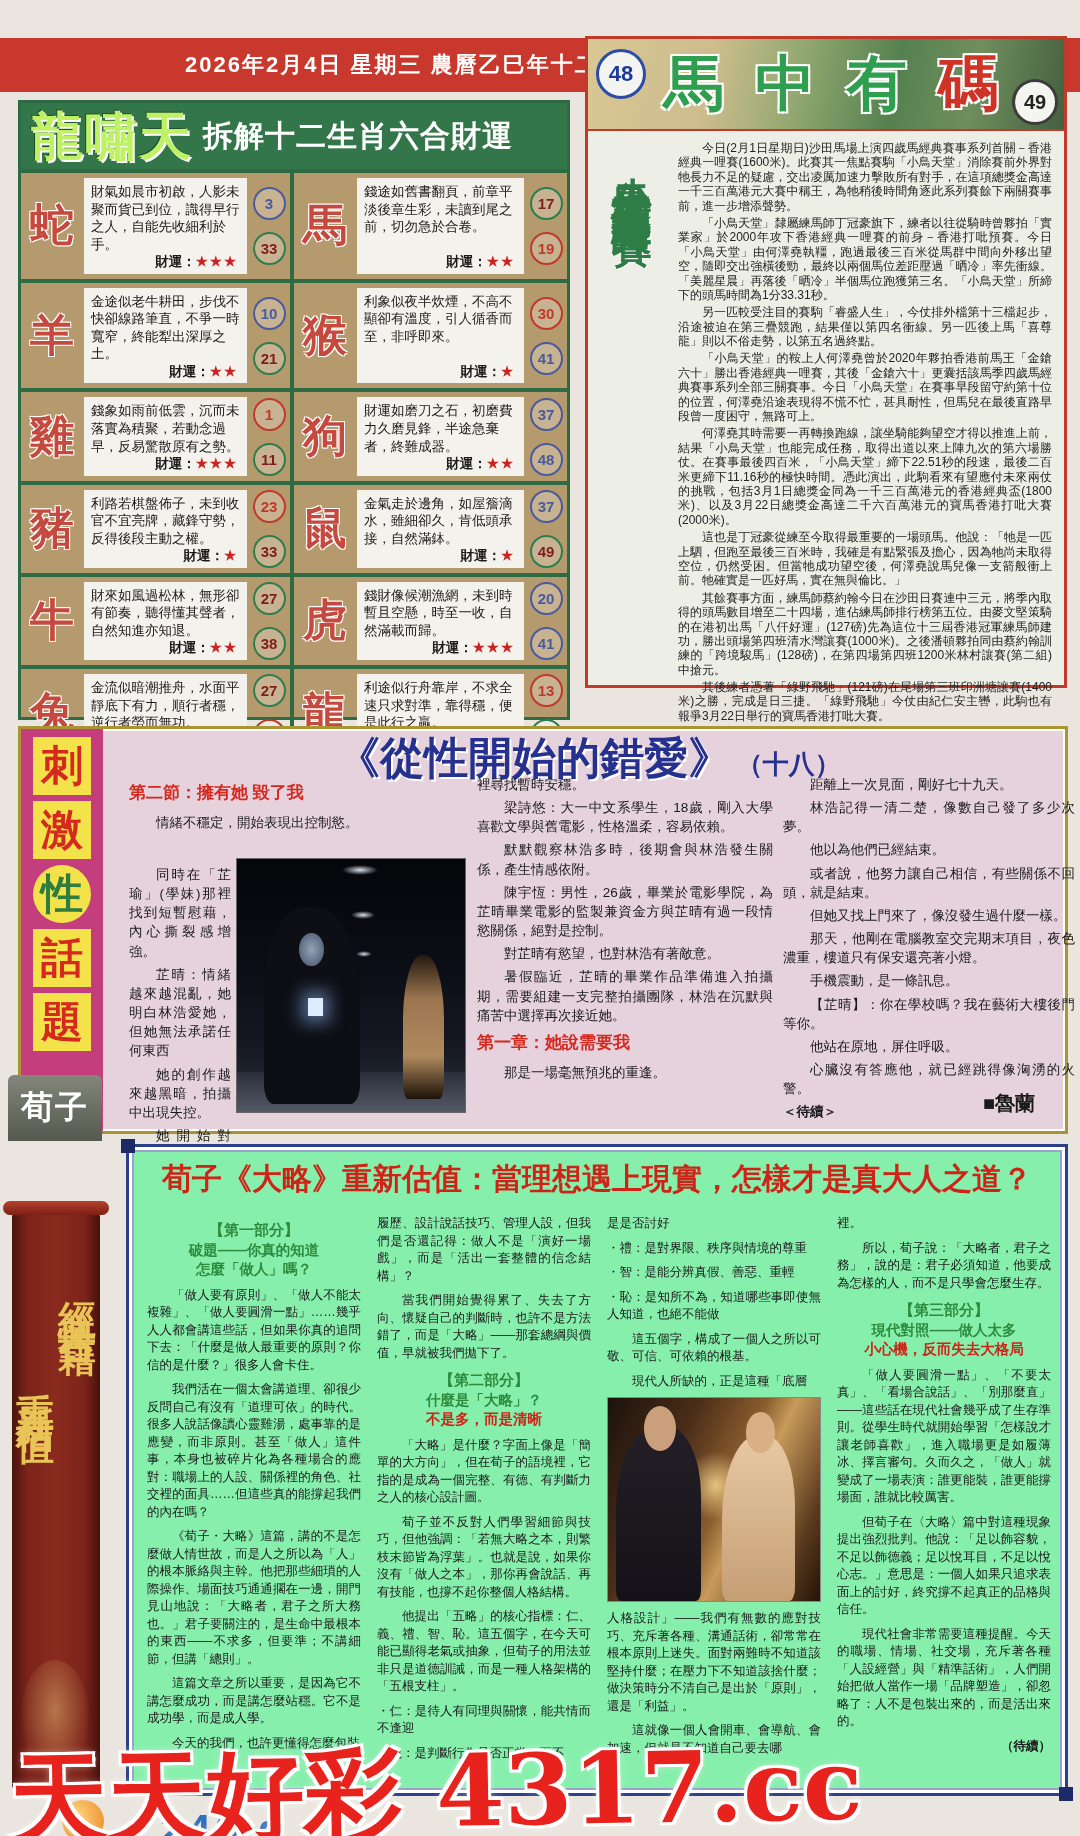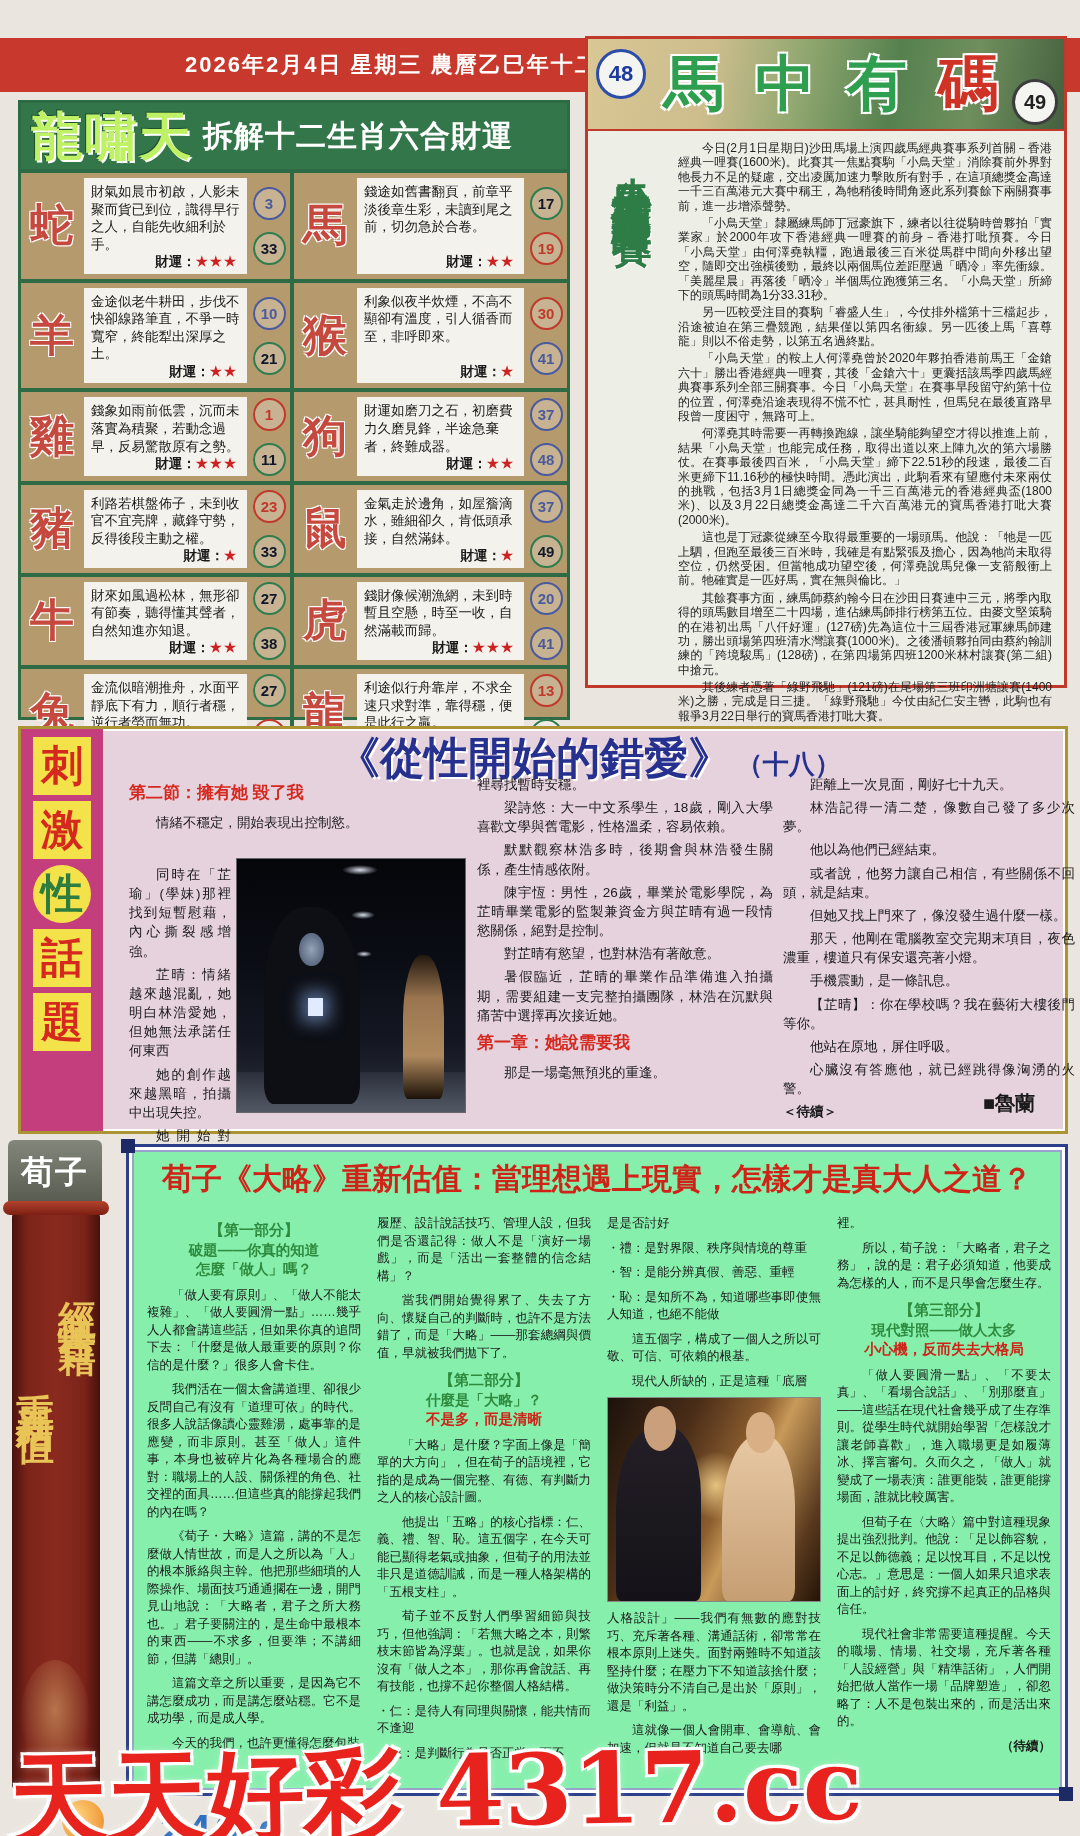--- a/index.html
+++ b/index.html
@@ -24,21 +24,21 @@
           font-family:"DejaVu Serif",serif;font-size:44px;font-weight:900;color:#c6493f;
           text-shadow:1px 1px 0 #fff,-1px -1px 0 #fff,1px -1px 0 #fff,-1px 1px 0 #fff;}
   .ztext{flex:1;background:#f4f2ec;margin:5px 1px;padding:5px 7px 3px;font-size:13.5px;line-height:1.3;
          display:flex;flex-direction:column;justify-content:space-between;}
   .zfortune{text-align:right;font-weight:bold;font-size:13.5px;padding-right:2px;}
   .stars{color:#cc2222;letter-spacing:2px;}
   .znums{width:42px;display:flex;flex-direction:column;align-items:center;justify-content:center;gap:12px;}
   .num{width:29px;height:29px;border-radius:50%;border:2px solid;display:flex;align-items:center;
        justify-content:center;font-size:15px;font-weight:bold;background:rgba(255,255,255,.25);}
   .num[data-color="red"]{color:#c0392b;border-color:#c0392b;}
-  .num[data-color="green"]{color:#0f172a;border-color:#2e7d4f;}
+  .num[data-color="green"]{color:#7f1d1d;border-color:#2e7d4f;}
   .num[data-color="blue"]{color:#4a5a9e;border-color:#4a5a9e;}
   
   .hpanel{left:585px;top:36px;width:482px;height:652px;background:#edefe7;border:3px solid #c0392b;box-sizing:border-box;}
   .mast{position:relative;height:90px;border-bottom:2px solid #c0392b;
         background:linear-gradient(100deg,#d9c794 0%,#cdbd8d 26%,#93a871 44%,#55814f 64%,#6f8f5d 80%,#44603f 100%);}
   .mtitle{position:absolute;left:60px;right:50px;top:4px;display:flex;justify-content:space-around;align-items:center;height:82px;}
   .mtitle span{font-family:"DejaVu Serif",serif;font-size:60px;font-weight:900;color:#2e9e4f;
         text-shadow:2px 2px 0 #fff,-2px -2px 0 #fff,2px -2px 0 #fff,-2px 2px 0 #fff;}
   .mtitle span.red{color:#cf3326;}
   .badge{position:absolute;border-radius:50%;background:#f4f5f1;display:flex;align-items:center;justify-content:center;font-weight:900;}
@@ -78,21 +78,21 @@
   .spl1{top:6px;left:46%;width:36px;height:10px;}
   .spl2{top:52px;left:50%;width:24px;height:8px;}
   .spl3{top:92px;left:52%;width:16px;height:6px;}
   .sfloor{position:absolute;bottom:0;left:0;right:0;height:16%;background:linear-gradient(180deg,rgba(130,140,160,.12),rgba(185,195,210,.28));}
   .sman{position:absolute;left:12%;bottom:3%;width:42%;height:78%;background:#0d0f15;border-radius:42% 46% 10% 10%;}
   .sface{position:absolute;left:36%;top:13%;width:26%;height:17%;background:radial-gradient(#95a4b6,#42506a);border-radius:50%;}
   .sphone{position:absolute;left:46%;top:46%;width:15%;height:9%;background:#e0ebff;box-shadow:0 0 16px 7px rgba(150,190,255,.5);}
   .swoman{position:absolute;right:9%;bottom:5%;width:18%;height:57%;
           background:linear-gradient(180deg,#23180f,#9a7550 30%,#b08a5e 70%,#1c1209);border-radius:45% 45% 12% 12%;}
   
-  .stone{left:8px;top:1140px;width:94px;height:66px;background:linear-gradient(#83867a,#565a4e);
+  .stone{left:8px;top:1075px;width:94px;height:66px;background:linear-gradient(#83867a,#565a4e);
          display:flex;align-items:center;justify-content:center;color:#fff;
          font-family:"DejaVu Serif",serif;font-size:32px;font-weight:900;letter-spacing:2px;
          border-radius:6px 6px 0 0;}
   .scroll{left:12px;top:1212px;width:88px;height:578px;border-radius:5px;
           background:linear-gradient(90deg,#4a130e,#7c241a 18%,#8a2a1e 50%,#7c241a 82%,#45110c);}
   .scroll:before{content:"";position:absolute;top:-11px;left:-9px;right:-9px;height:14px;
           background:linear-gradient(#b3432e,#7c1f12);border-radius:7px;}
   .sctext{position:absolute;writing-mode:vertical-rl;font-family:"DejaVu Serif",serif;font-weight:900;
           color:#e9c558;font-size:38px;letter-spacing:12px;line-height:1;}
   .sc1{right:4px;top:60px;}
@@ -406,22 +406,22 @@
         <p>這篇文章之所以重要，是因為它不講怎麼成功，而是講怎麼站穩。它不是成功學，而是成人學。</p>
         <p>今天的我們，也許更懂得怎麼包裝</p>
       </div>
       <div>
         <p class="noind">履歷、設計說話技巧、管理人設，但我們是否還記得：做人不是「演好一場戲」，而是「活出一套整體的信念結構」？</p>
         <p>當我們開始覺得累了、失去了方向、懷疑自己的判斷時，也許不是方法錯了，而是「大略」——那套總綱與價值，早就被我們拋下了。</p>
         <div class="xsec">【第二部分】</div>
         <div class="xsub green">什麼是「大略」？</div>
         <div class="xsub red">不是多，而是清晰</div>
         <p>「大略」是什麼？字面上像是「簡單的大方向」，但在荀子的語境裡，它指的是成為一個完整、有德、有判斷力之人的核心設計圖。</p>
+        <p>荀子並不反對人們學習細節與技巧，但他強調：「若無大略之本，則繁枝末節皆為浮葉」。也就是說，如果你沒有「做人之本」，那你再會說話、再有技能，也撐不起你整個人格結構。</p>
         <p>他提出「五略」的核心指標：仁、義、禮、智、恥。這五個字，在今天可能已顯得老氣或抽象，但荀子的用法並非只是道德訓誡，而是一種人格架構的「五根支柱」。</p>
-        <p>荀子並不反對人們學習細節與技巧，但他強調：「若無大略之本，則繁枝末節皆為浮葉」。也就是說，如果你沒有「做人之本」，那你再會說話、再有技能，也撐不起你整個人格結構。</p>
         <p class="noind">・仁：是待人有同理與關懷，能共情而不逢迎</p>
         <p class="noind">・義：是判斷行為是否正當，而不</p>
       </div>
       <div>
         <p class="noind">是是否討好</p>
         <p class="noind">・禮：是對界限、秩序與情境的尊重</p>
         <p class="noind">・智：是能分辨真假、善惡、重輕</p>
         <p class="noind">・恥：是知所不為，知道哪些事即使無人知道，也絕不能做</p>
         <p>這五個字，構成了一個人之所以可敬、可信、可依賴的根基。</p>
         <p>現代人所缺的，正是這種「底層</p>

